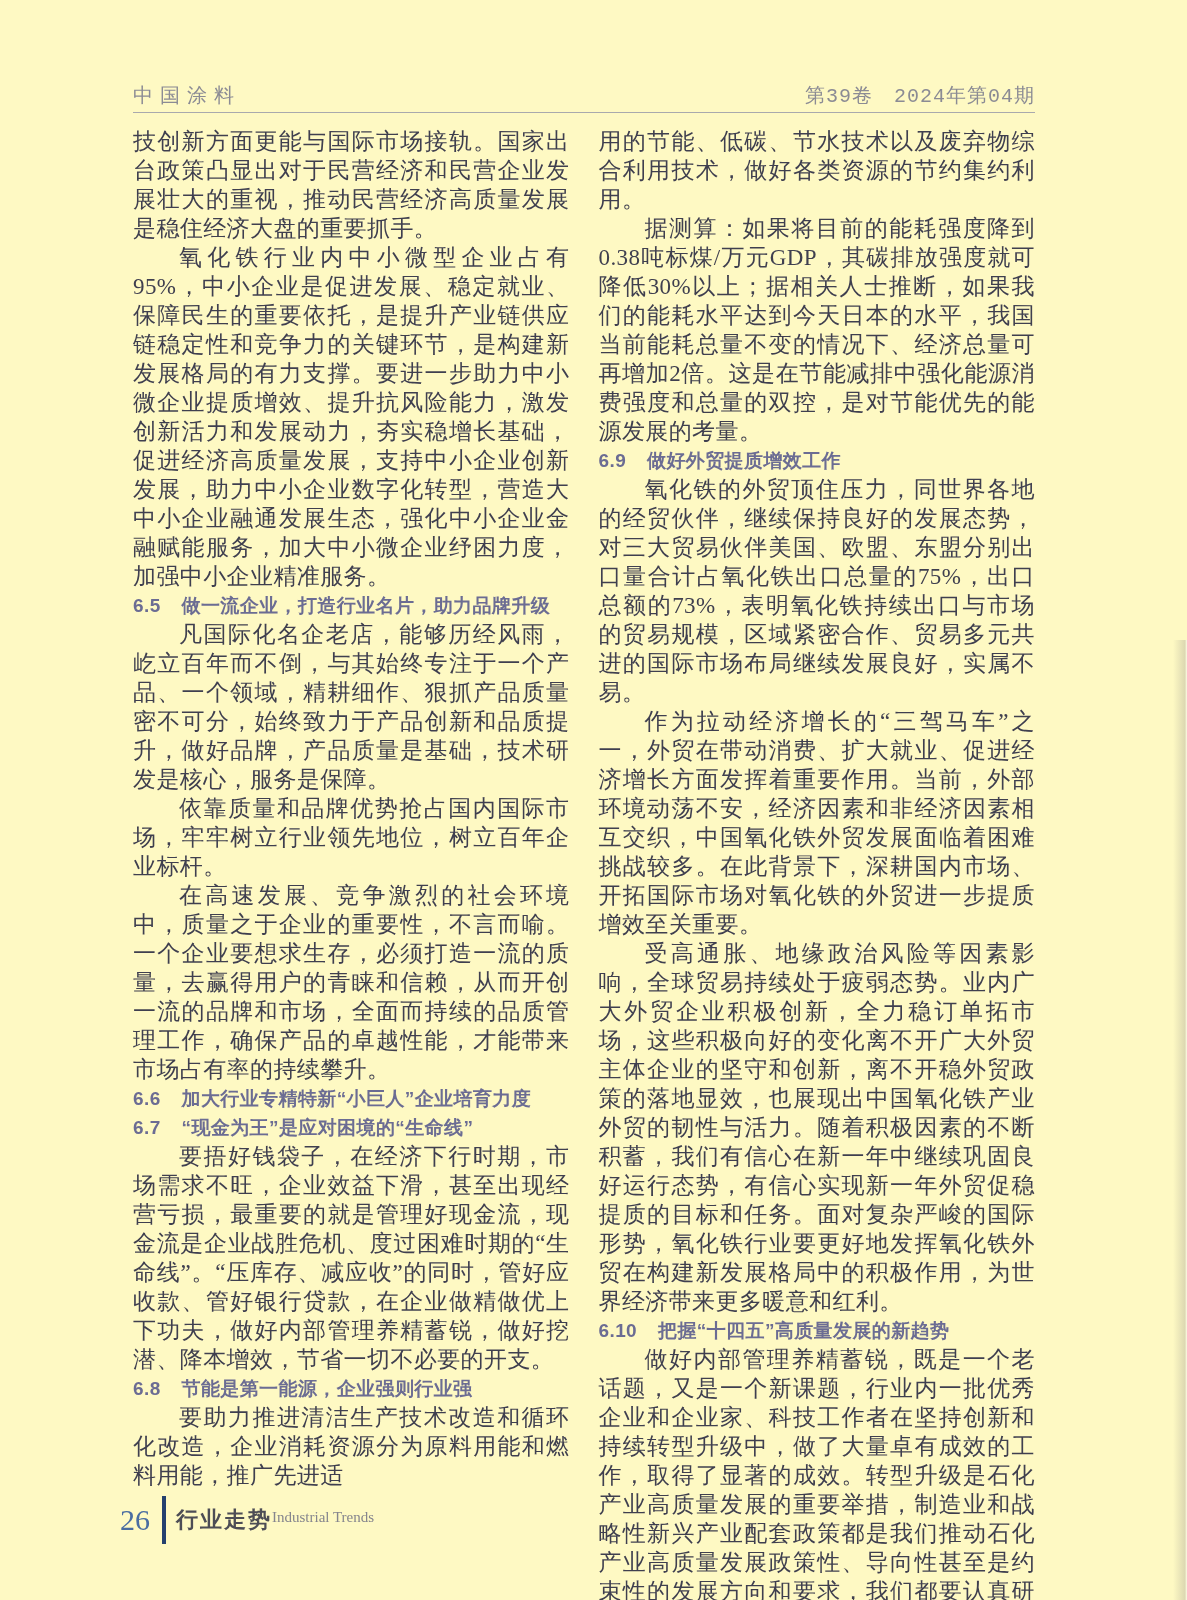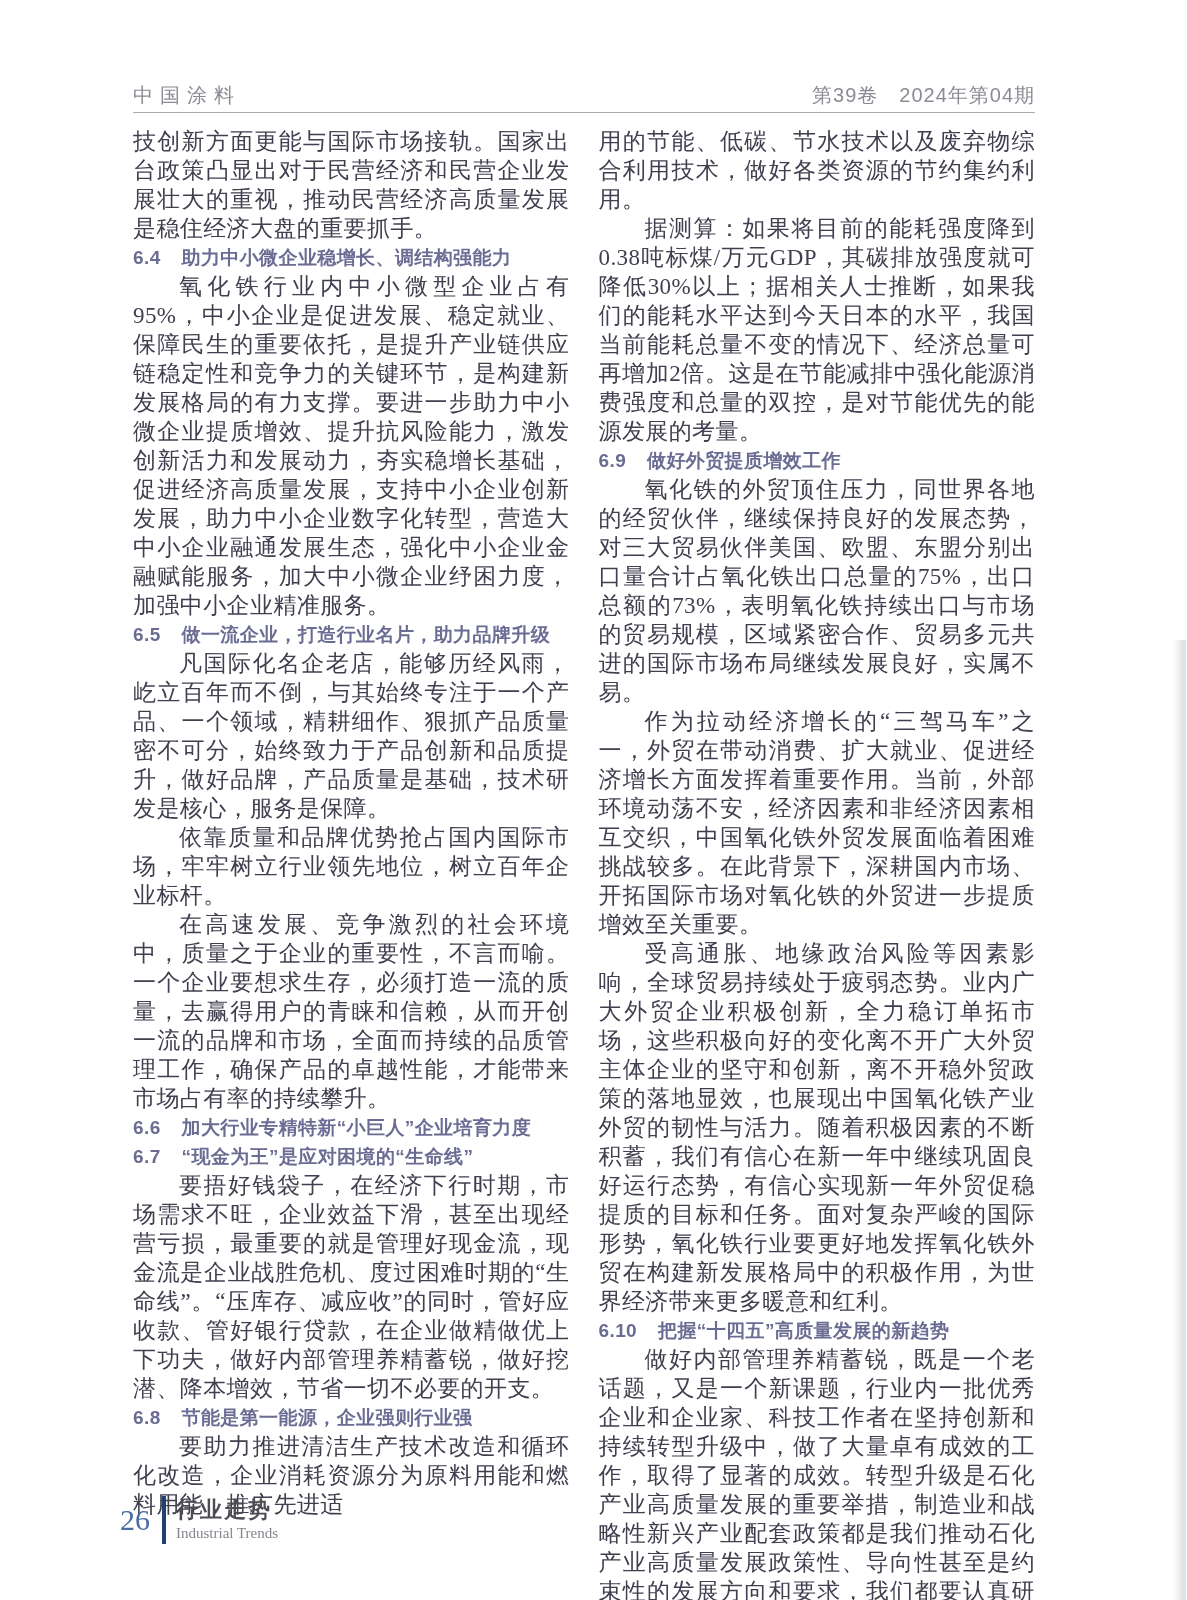--- a/index.html
+++ b/index.html
@@ -1,33 +1,33 @@
 <!DOCTYPE html>
 <html lang="zh"><head>
 <meta charset="utf-8">
 <style>
   html,body{margin:0;padding:0;background:#e8e8ea;}
   .page{
     position:relative;
     width:1187px;height:1600px;
     margin:0 auto;
-    background:#ffffff;
+    background:#fef9c3;
     overflow:hidden;
     font-family:"Liberation Serif","DejaVu Serif",serif;
     color:#3f3f4f;
   }
   
   .page-header{
     position:absolute;top:82px;left:133px;width:902px;
     display:flex;justify-content:space-between;align-items:flex-end;
     font-family:"Liberation Sans","DejaVu Sans",sans-serif;
     color:#8b8b94;font-size:20px;
   }
   .journal-name{letter-spacing:7px;}
-  .issue-info{letter-spacing:1px;}
+  .issue-info{letter-spacing:1px;font-family:Liberation Mono, monospace;}
   .header-rule{
     position:absolute;top:112px;left:133px;width:902px;height:1px;
     background:#a9a9ad;
   }
   
   .body-columns{
     position:absolute;top:127px;left:133px;width:902px;
     display:flex;gap:29px;
   }
   .col{flex:1 1 0;min-width:0;}
@@ -54,21 +54,21 @@
     display:flex;align-items:center;
   }
   .page-number{
     font-family:"Liberation Serif","DejaVu Serif",serif;
     font-size:30px;color:#4a6da1;
     margin-right:12px;
   }
   .footer-bar{
     width:4px;height:48px;background:#24406e;margin-right:10px;
   }
-  .footer-section{display:flex;flex-direction:column;justify-content:space-between;}
+  .footer-section{display:flex;flex-direction:row;justify-content:space-between;}
   .footer-section-cn{
     font-family:"Liberation Sans","DejaVu Sans",sans-serif;
     font-weight:bold;font-size:22px;color:#4d4d55;line-height:26px;
     letter-spacing:2px;
   }
   .footer-section-en{
     font-family:"Liberation Serif","DejaVu Serif",serif;
     font-size:15px;color:#85858d;line-height:20px;
   }
   
@@ -86,21 +86,20 @@
   <div class="page-header">
     <span class="journal-name">中国涂料</span>
     <span class="issue-info">第39卷　2024年第04期</span>
   </div>
   <div class="header-rule"></div>
 
   <div class="body-columns">
 
     <div class="col">
       <p class="cont">技创新方面更能与国际市场接轨。国家出台政策凸显出对于民营经济和民营企业发展壮大的重视，推动民营经济高质量发展是稳住经济大盘的重要抓手。</p>
-      <h3 class="heading"><span class="hnum">6.4</span><span>助力中小微企业稳增长、调结构强能力</span></h3>
       <p class="para">氧化铁行业内中小微型企业占有95%，中小企业是促进发展、稳定就业、保障民生的重要依托，是提升产业链供应链稳定性和竞争力的关键环节，是构建新发展格局的有力支撑。要进一步助力中小微企业提质增效、提升抗风险能力，激发创新活力和发展动力，夯实稳增长基础，促进经济高质量发展，支持中小企业创新发展，助力中小企业数字化转型，营造大中小企业融通发展生态，强化中小企业金融赋能服务，加大中小微企业纾困力度，加强中小企业精准服务。</p>
       <h3 class="heading"><span class="hnum">6.5</span><span>做一流企业，打造行业名片，助力品牌升级</span></h3>
       <p class="para">凡国际化名企老店，能够历经风雨，屹立百年而不倒，与其始终专注于一个产品、一个领域，精耕细作、狠抓产品质量密不可分，始终致力于产品创新和品质提升，做好品牌，产品质量是基础，技术研发是核心，服务是保障。</p>
       <p class="para">依靠质量和品牌优势抢占国内国际市场，牢牢树立行业领先地位，树立百年企业标杆。</p>
       <p class="para">在高速发展、竞争激烈的社会环境中，质量之于企业的重要性，不言而喻。一个企业要想求生存，必须打造一流的质量，去赢得用户的青睐和信赖，从而开创一流的品牌和市场，全面而持续的品质管理工作，确保产品的卓越性能，才能带来市场占有率的持续攀升。</p>
       <h3 class="heading"><span class="hnum">6.6</span><span>加大行业专精特新“小巨人”企业培育力度</span></h3>
       <h3 class="heading"><span class="hnum">6.7</span><span>“现金为王”是应对困境的“生命线”</span></h3>
       <p class="para">要捂好钱袋子，在经济下行时期，市场需求不旺，企业效益下滑，甚至出现经营亏损，最重要的就是管理好现金流，现金流是企业战胜危机、度过困难时期的“生命线”。“压库存、减应收”的同时，管好应收款、管好银行贷款，在企业做精做优上下功夫，做好内部管理养精蓄锐，做好挖潜、降本增效，节省一切不必要的开支。</p>
       <h3 class="heading"><span class="hnum">6.8</span><span>节能是第一能源，企业强则行业强</span></h3>
       <p class="para">要助力推进清洁生产技术改造和循环化改造，企业消耗资源分为原料用能和燃料用能，推广先进适</p>

